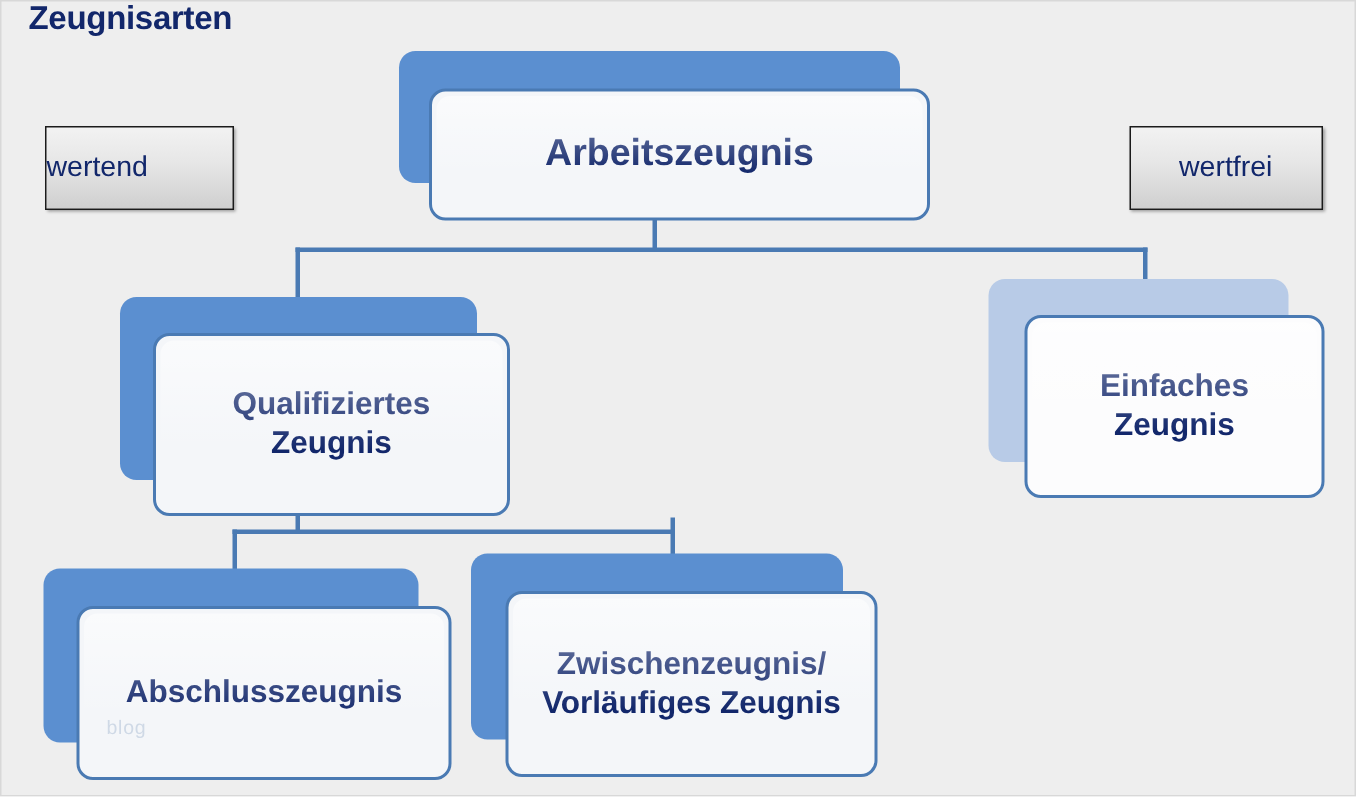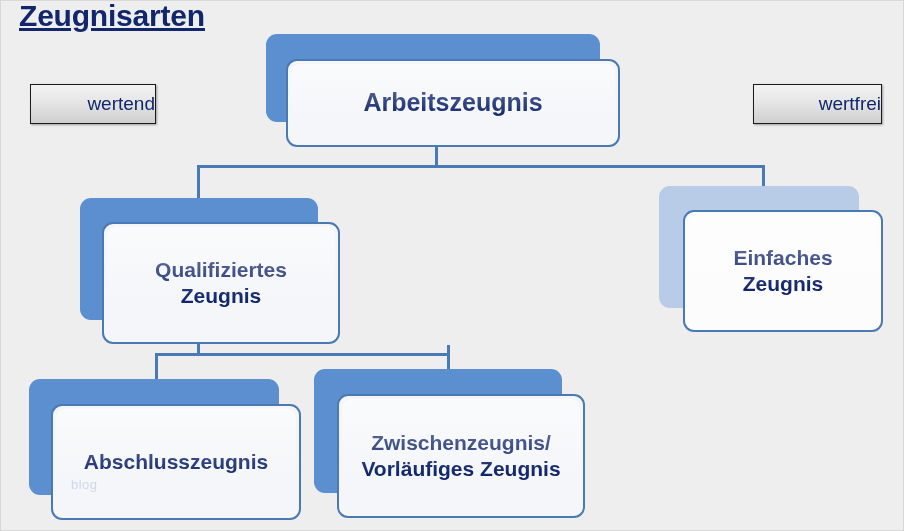--- a/index.html
+++ b/index.html
@@ -19,44 +19,43 @@
     border: 1px solid #d8d8d8;
     box-sizing: border-box;
     overflow: hidden;
   }
 
   
   #page-title {
     position: absolute;
     left: 18px;
     top: -2px;
-    font-size: 30px;
+    font-size: 22px;
     font-weight: bold;
     color: #12276b;
     letter-spacing: -0.2px;
     white-space: nowrap;
-    text-decoration: underline;
   }
 
   
   .legend-btn {
     position: absolute;
-    height: 40px;
+    height: 56px;
     box-sizing: border-box;
     border: 1px solid #1b1b1b;
     background: linear-gradient(to bottom, #f2f2f2 0%, #e6e6e6 45%, #cfcfcf 100%);
     color: #12276b;
     font-size: 19px;
     display: flex;
     align-items: center;
-    justify-content: flex-end;
+    justify-content: flex-start;
     box-shadow: 1px 1px 2px rgba(0,0,0,0.35);
   }
   #legend-wertend { left: 29px;  top: 83px;  width: 126px; }
-  #legend-wertfrei { left: 752px; top: 83px;  width: 129px; }
+  #legend-wertfrei { left: 752px; top: 83px;  width: 129px; padding-left: 32px; }
 
   
   .node { position: absolute; }
   .node .shadow-rect {
     position: absolute;
     left: 0; top: 0;
     width: 100%; height: 100%;
     border-radius: 11px;
     background: #5b8fd0;
   }

